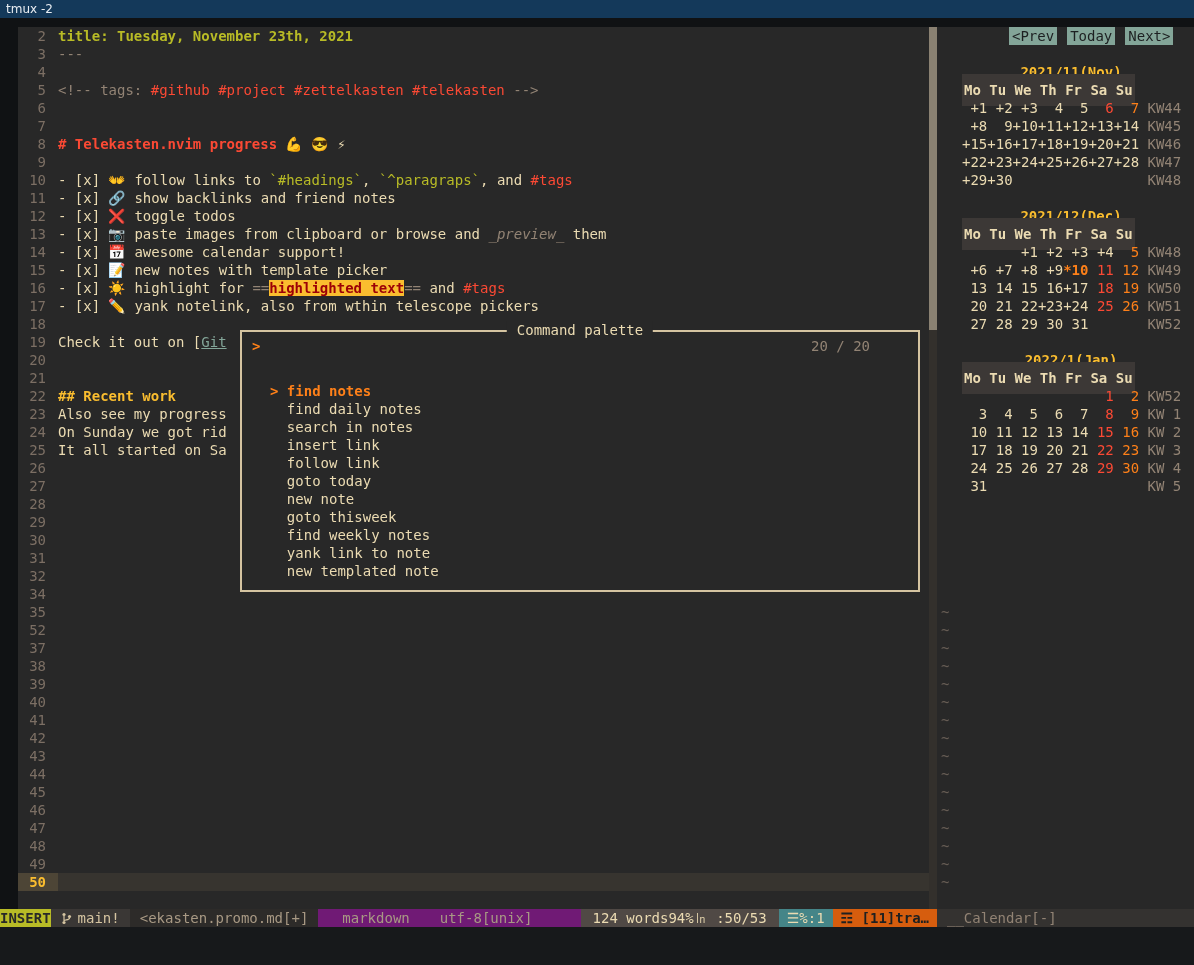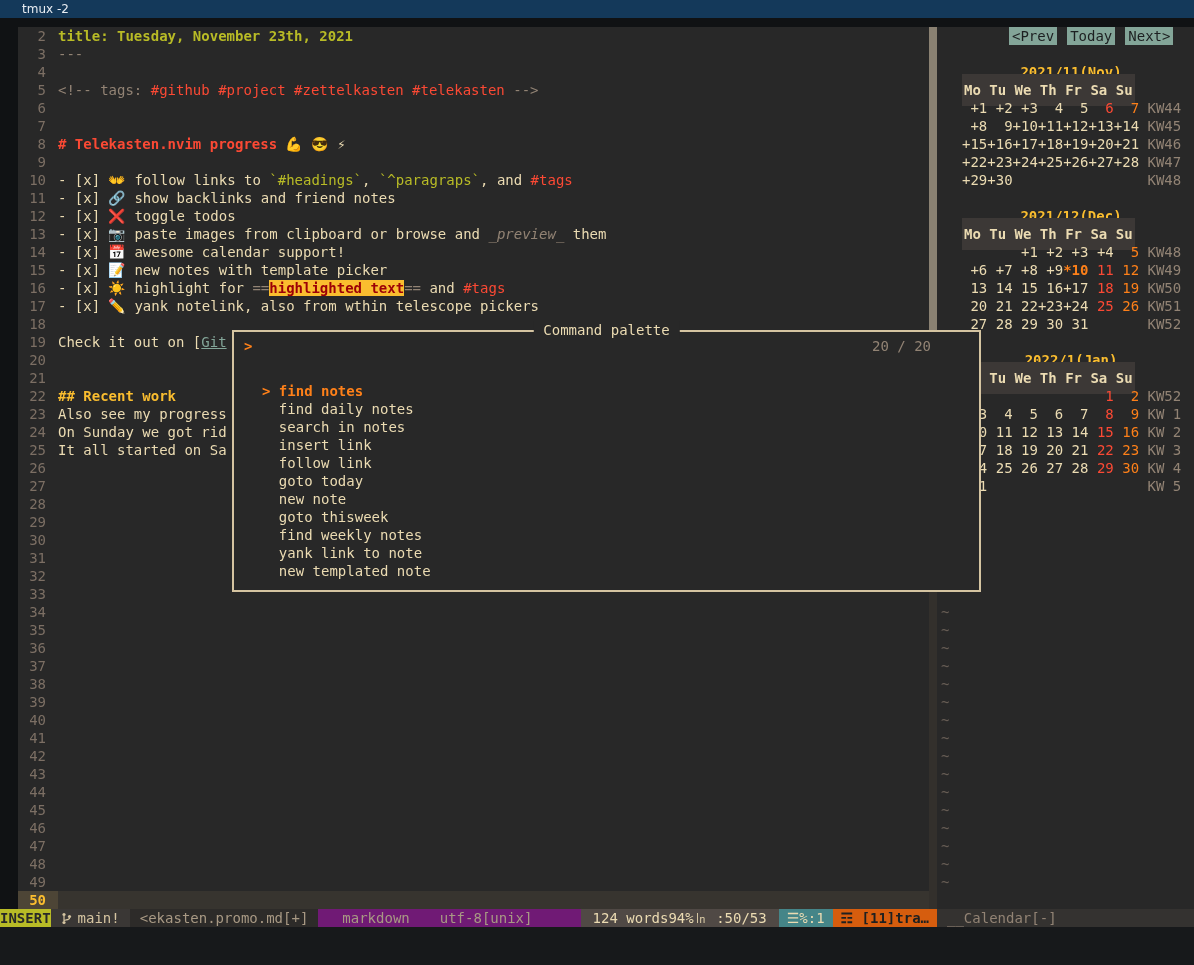--- a/index.html
+++ b/index.html
@@ -1,18 +1,18 @@
 <!DOCTYPE html>
 <html><head>
 <meta charset="utf-8">
 <style>
   *{margin:0;padding:0;box-sizing:border-box}
   html,body{width:1194px;height:965px;overflow:hidden;background:#101214}
   .screen{position:relative;width:1194px;height:965px;background:#101214;font:14px/18px "DejaVu Sans Mono",monospace;color:#ebdbb2}
-  .titlebar{position:absolute;left:0;top:0;width:100%;height:18px;background:#14395a;color:#e8edf2;font:12px/18px "DejaVu Sans",sans-serif;padding:0 22px}
+  .titlebar{position:absolute;left:0;top:0;width:100%;height:18px;background:#14395a;color:#e8edf2;font:12px/18px "DejaVu Sans",sans-serif;padding:0 6px}
   
   .editor{position:absolute;left:18px;top:27px;width:911px;height:882px;background:#282828;overflow:hidden}
   .eline{height:18px;white-space:pre}
   .ln{display:inline-block;width:40px;text-align:right;padding-right:12px;color:#7c6f64}
   .eline.cursor{background:#37342f}
   .eline.cursor .ln{color:#fabd2f;font-weight:bold;background:#4d4536}
   
   .c-fg{color:#ebdbb2}
   .c-grey{color:#928374}
   .c-green{color:#b8bb26}
@@ -34,21 +34,21 @@
   .cal-nav{height:18px;padding-left:72px;display:flex;gap:10px;white-space:pre}
   .cal-btn{background:#83a598;color:#1d2021;padding:0 3px;cursor:pointer}
   .cal-blank{height:18px}
   .cal-title{height:18px;width:218px;margin-left:25px;text-align:center;color:#fabd2f;font-weight:bold}
   .cal-header{height:18px;margin-left:25px;white-space:pre;font-weight:bold}
   .cal-hdr-bg{background:#3c3836;color:#ebdbb2;padding:8px 2px}
   .cal-row{height:18px;margin-left:25px;white-space:pre}
   .cal-spacer{height:108px}
   .tilde{height:18px;padding-left:4px;color:#665c54}
   
-  .palette{position:absolute;left:232px;top:330px;width:749px;height:262px;background:#282828;border:2px solid #d5c4a1;z-index:5}
+  .palette{position:absolute;left:240px;top:330px;width:680px;height:262px;background:#282828;border:2px solid #d5c4a1;z-index:5}
   .p-title{position:absolute;top:-11px;left:50%;transform:translateX(-50%);background:#282828;padding:0 10px;color:#ebdbb2;height:18px}
   .p-prompt{height:28px;display:flex;align-items:center;padding:0 10px;white-space:pre}
   .p-caret{color:#fe8019;font-weight:bold}
   .p-count{margin-left:auto;padding-right:38px;color:#928374}
   .p-gap{height:22px}
   .p-item{height:18px;white-space:pre;padding-left:28px}
   .p-pre{color:#fe8019;font-weight:bold}
   .p-label{color:#ebdbb2}
   .p-item.sel .p-label{color:#fe8019;font-weight:bold}
   
@@ -102,24 +102,23 @@
         <div class="eline"><span class="ln">23</span><span class="etext"><span class="c-fg">Also see my progress</span></span></div>
         <div class="eline"><span class="ln">24</span><span class="etext"><span class="c-fg">On Sunday we got rid</span></span></div>
         <div class="eline"><span class="ln">25</span><span class="etext"><span class="c-fg">It all started on Sa</span></span></div>
         <div class="eline"><span class="ln">26</span><span class="etext"></span></div>
         <div class="eline"><span class="ln">27</span><span class="etext"></span></div>
         <div class="eline"><span class="ln">28</span><span class="etext"></span></div>
         <div class="eline"><span class="ln">29</span><span class="etext"></span></div>
         <div class="eline"><span class="ln">30</span><span class="etext"></span></div>
         <div class="eline"><span class="ln">31</span><span class="etext"></span></div>
         <div class="eline"><span class="ln">32</span><span class="etext"></span></div>
-        <div class="eline"><span class="ln">33</span><span class="etext"></span></div>
         <div class="eline"><span class="ln">34</span><span class="etext"></span></div>
         <div class="eline"><span class="ln">35</span><span class="etext"></span></div>
-        <div class="eline"><span class="ln">36</span><span class="etext"></span></div>
+        <div class="eline"><span class="ln">52</span><span class="etext"></span></div>
         <div class="eline"><span class="ln">37</span><span class="etext"></span></div>
         <div class="eline"><span class="ln">38</span><span class="etext"></span></div>
         <div class="eline"><span class="ln">39</span><span class="etext"></span></div>
         <div class="eline"><span class="ln">40</span><span class="etext"></span></div>
         <div class="eline"><span class="ln">41</span><span class="etext"></span></div>
         <div class="eline"><span class="ln">42</span><span class="etext"></span></div>
         <div class="eline"><span class="ln">43</span><span class="etext"></span></div>
         <div class="eline"><span class="ln">44</span><span class="etext"></span></div>
         <div class="eline"><span class="ln">45</span><span class="etext"></span></div>
         <div class="eline"><span class="ln">46</span><span class="etext"></span></div>

